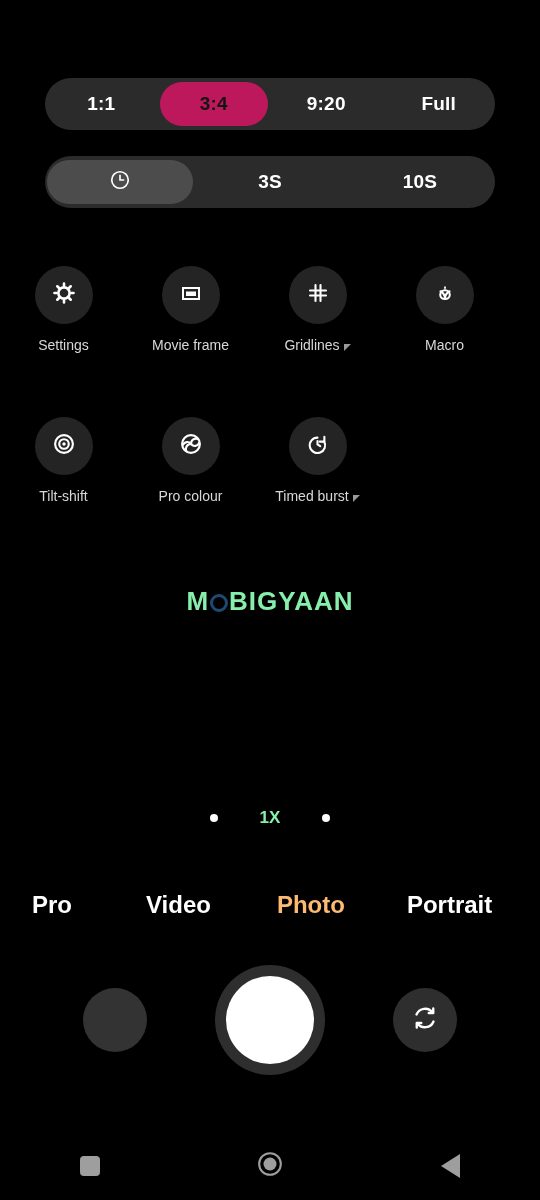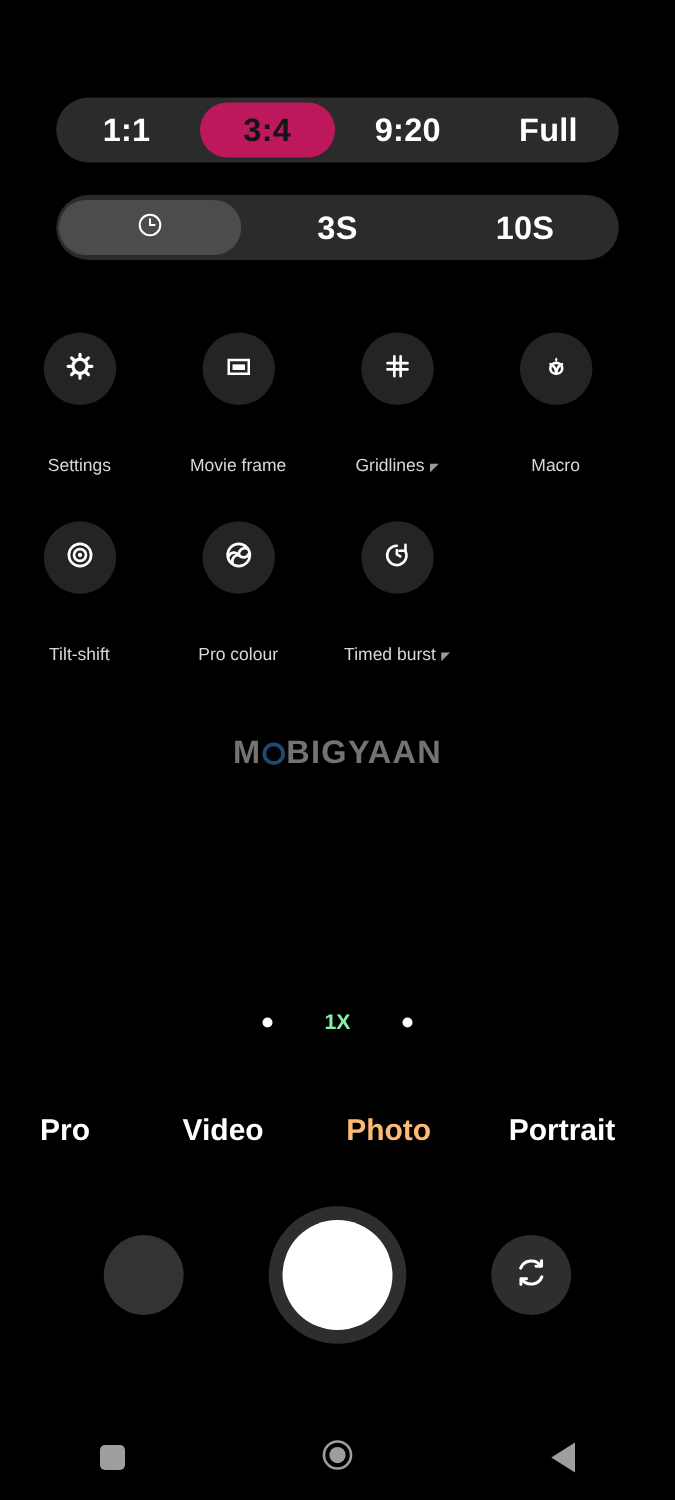--- a/index.html
+++ b/index.html
@@ -32,21 +32,21 @@
   #timer-bar  { top: 156px; }
 
   .pill-seg {
     flex: 1 1 0;
     height: 44px;
     margin: 0 2px;
     border-radius: 22px;
     display: flex;
     align-items: center;
     justify-content: center;
-    font-size: 26px;
+    font-size: 19px;
     font-weight: bold;
     color: #ffffff;
     letter-spacing: 0.2px;
     cursor: pointer;
   }
   .pill-seg.sel-yellow {
     background: #be185d;
     color: #141414;
   }
   .pill-seg.sel-gray {
@@ -63,21 +63,20 @@
   }
   #feature-row-1 { top: 266px; }
   #feature-row-2 { top: 417px; }
 
   .feature-cell {
     width: 127px;
     display: flex;
     flex-direction: column;
     align-items: center;
     cursor: pointer;
-    gap: 27px;
   }
   .feature-cell.empty { cursor: default; }
 
   .feature-circle {
     width: 58px;
     height: 58px;
     border-radius: 50%;
     background: #242424;
     display: flex;
     align-items: center;
@@ -107,21 +106,21 @@
   
   #watermark {
     position: absolute;
     top: 586px;
     left: 0;
     width: 540px;
     text-align: center;
     font-size: 26px;
     font-weight: bold;
     letter-spacing: 1px;
-    color: #737373;
+    color: #86efac;
     user-select: none;
   }
   #watermark .wm-ring {
     display: inline-block;
     width: 18px;
     height: 18px;
     border: 3px solid #1d4a70;
     border-radius: 50%;
     vertical-align: -2px;
     margin: 0 1px;

